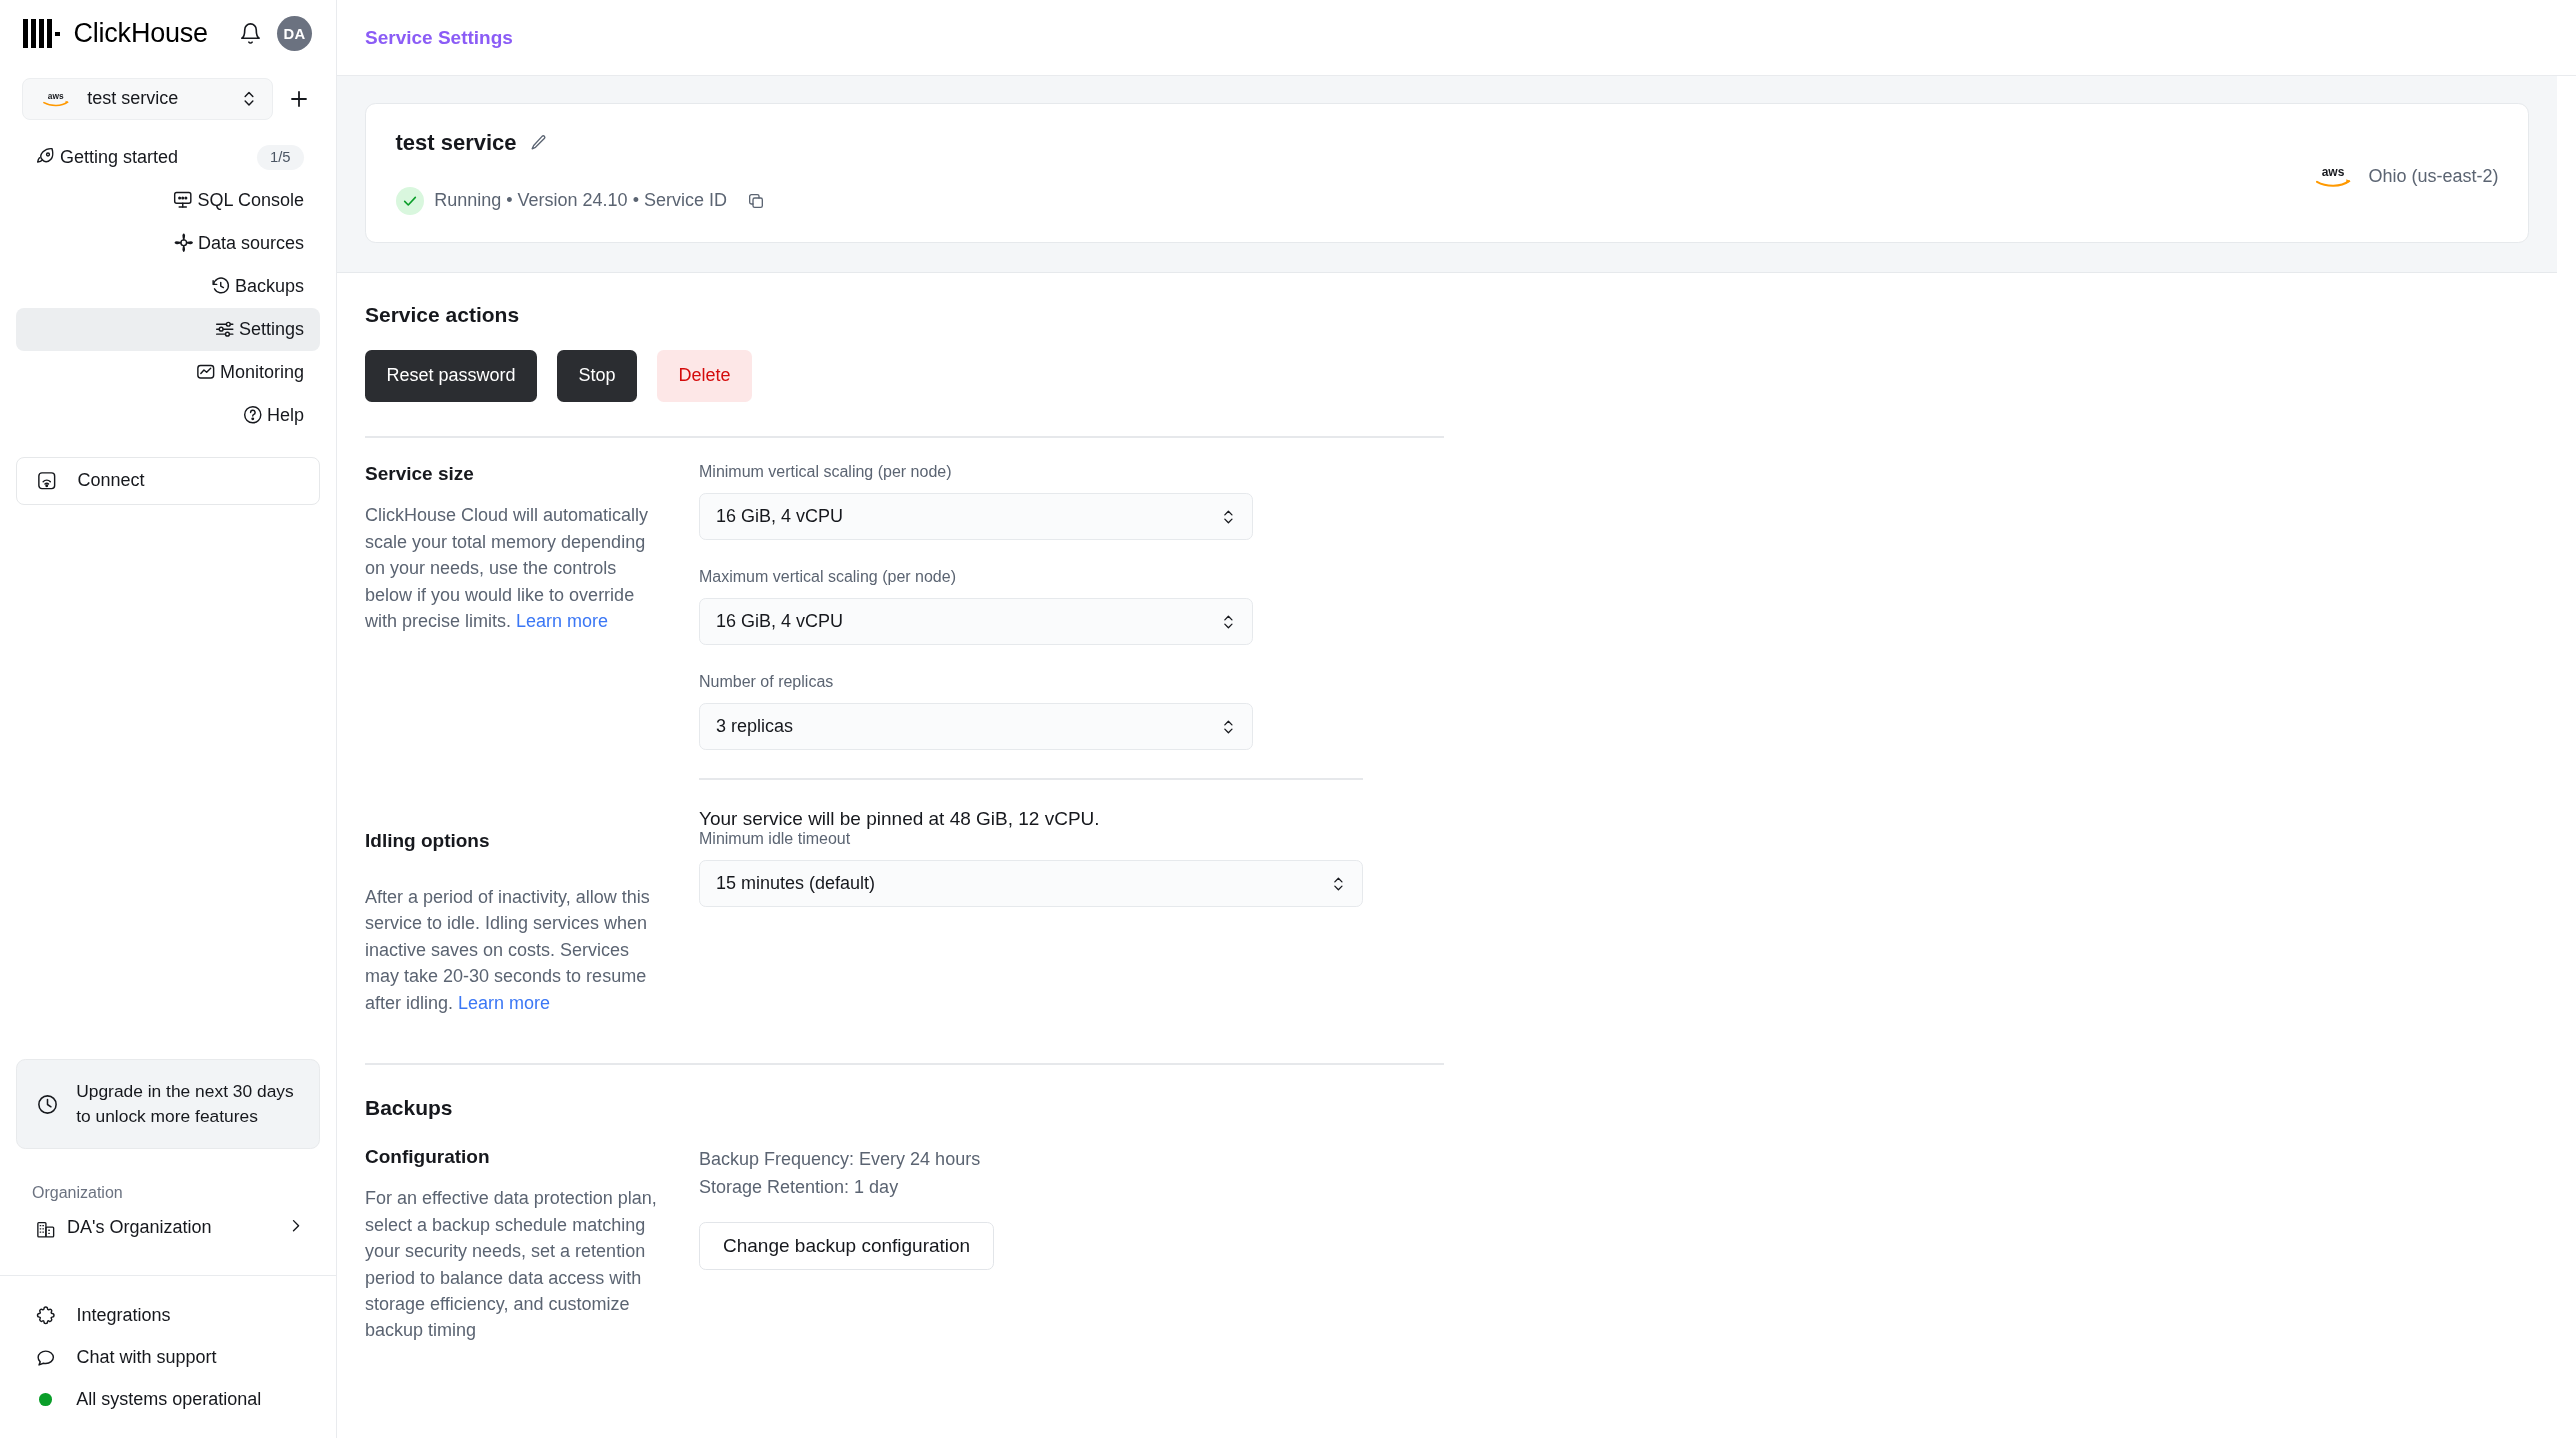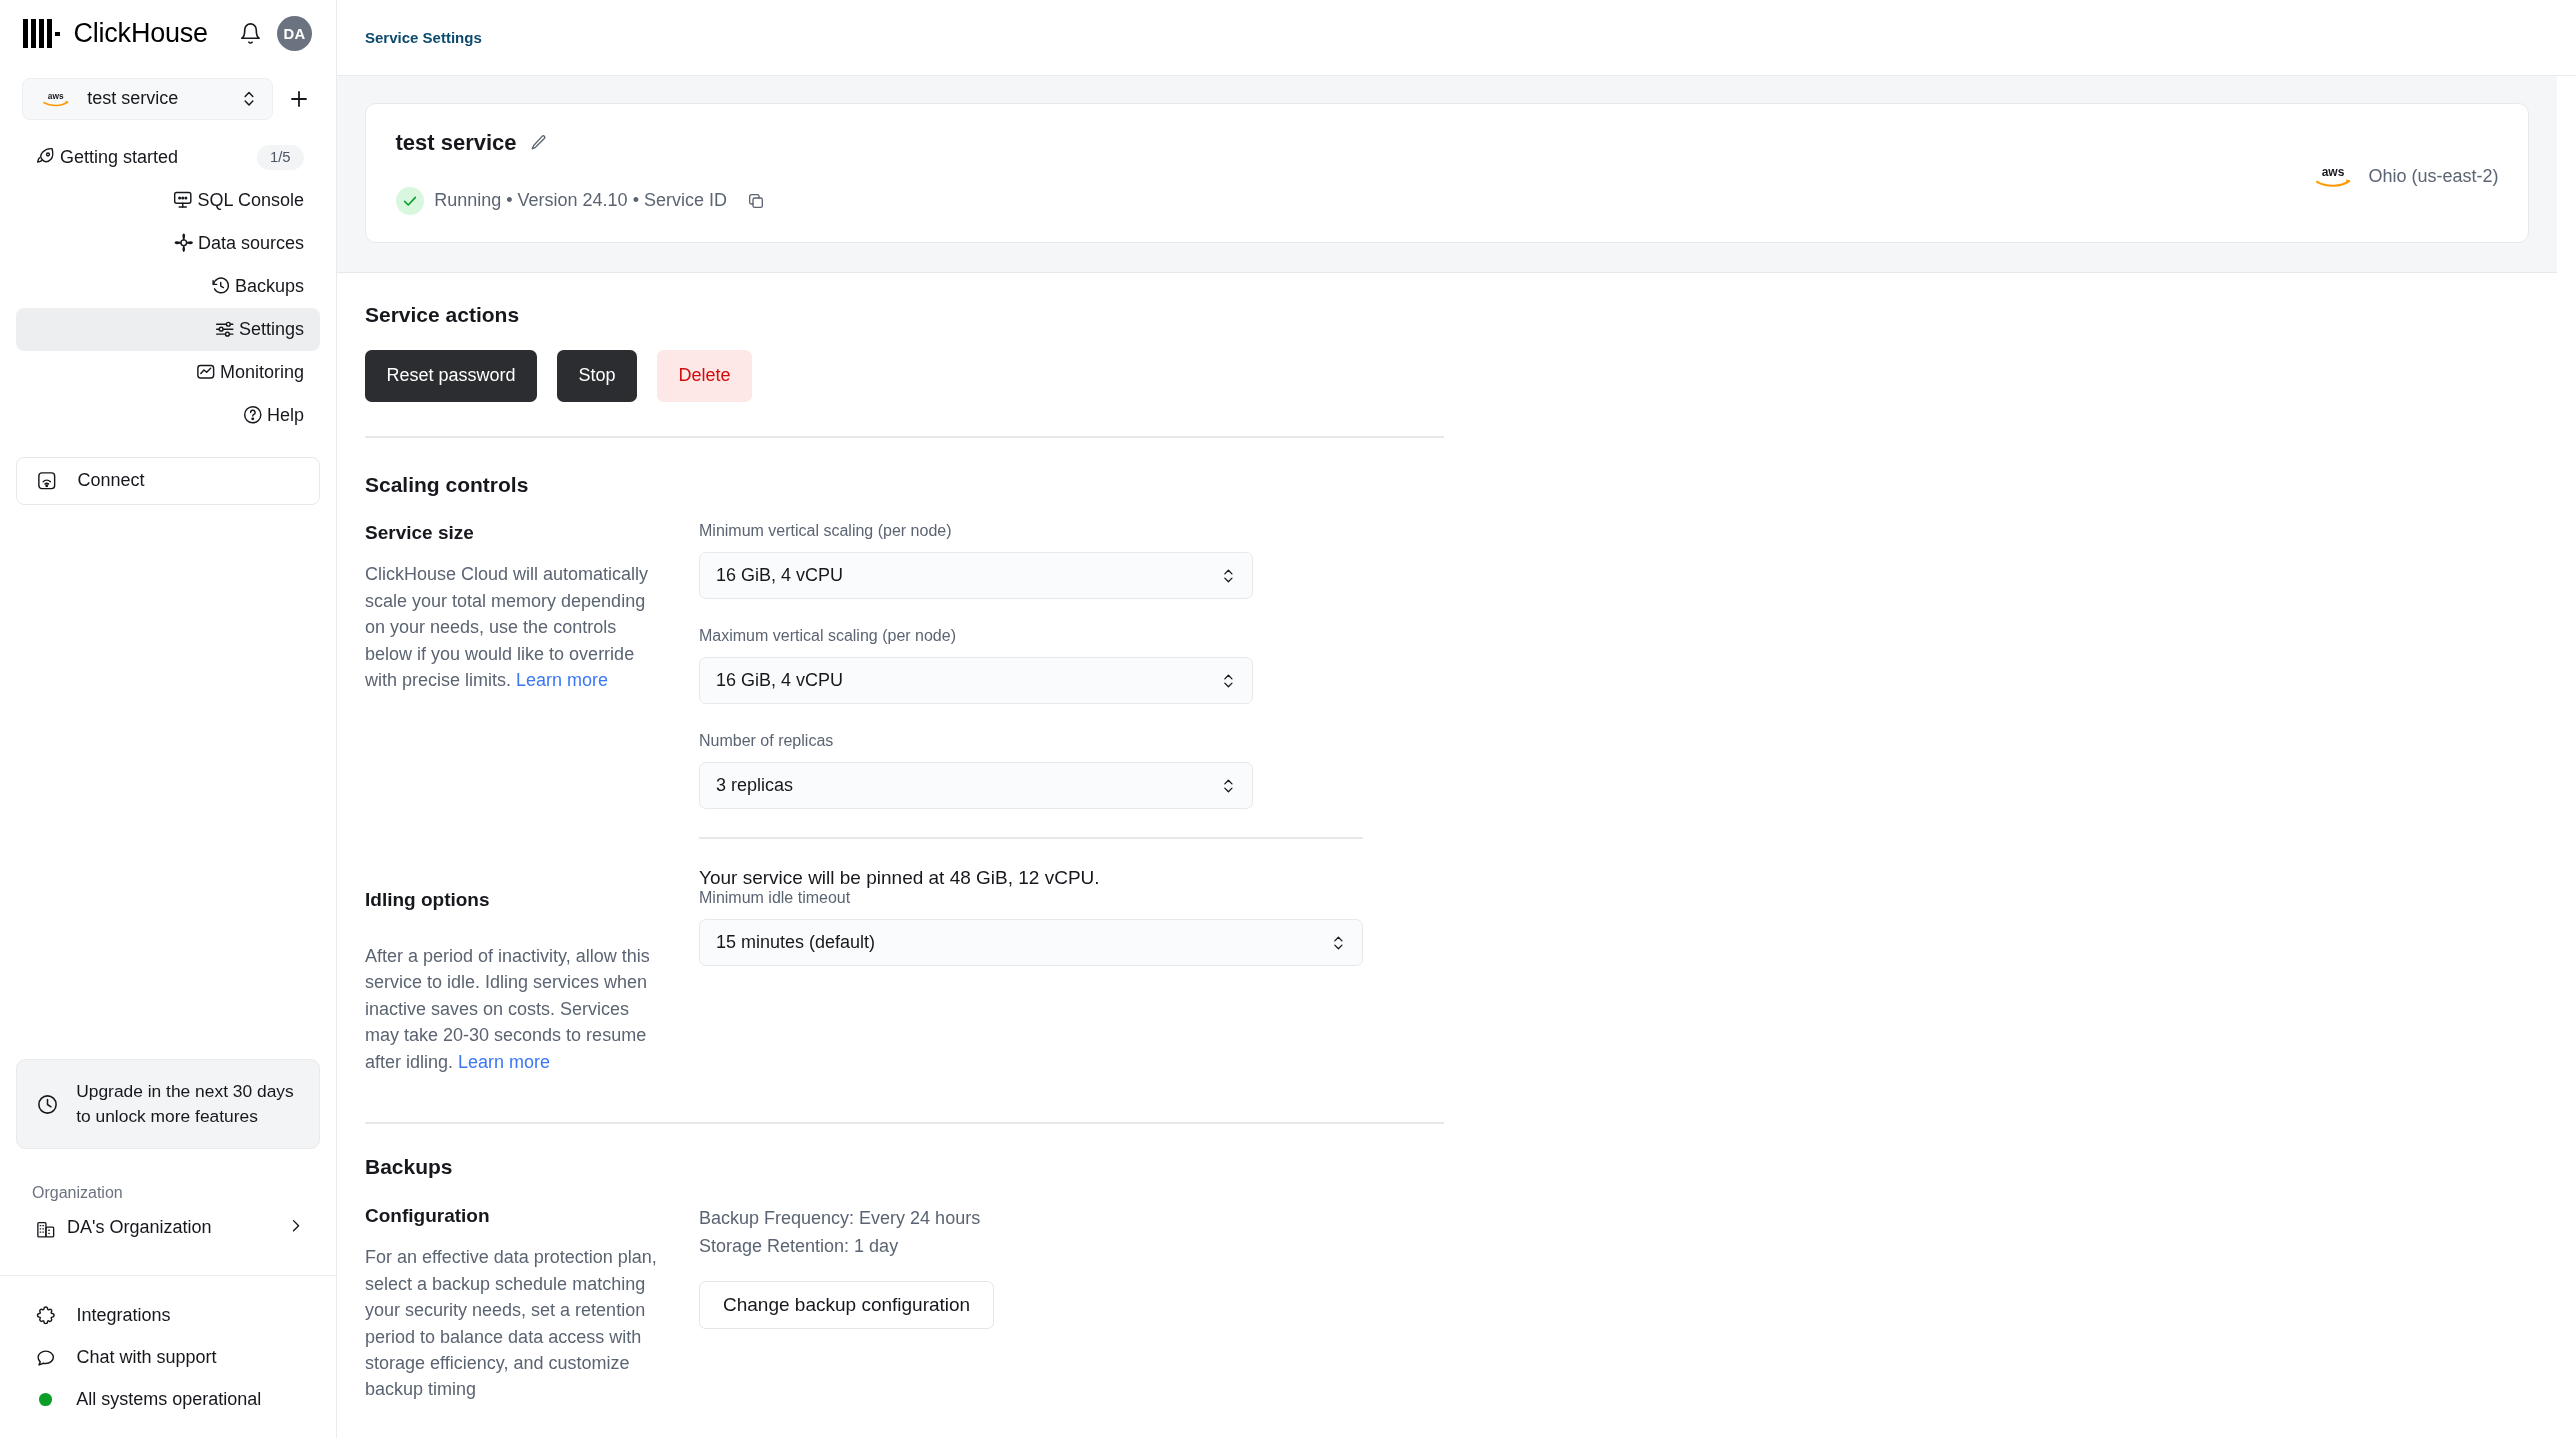--- a/index.html
+++ b/index.html
@@ -131,21 +131,21 @@
   }
 
   
   .main { flex: 1; height: 1438px; background: #ffffff; overflow: hidden; position: relative; }
 
   .topbar {
     height: 76px; display: flex; align-items: center;
     padding-left: 28px; background: #ffffff;
     border-bottom: 1.3px solid #e9ebee;
   }
-  .topbar-title { font-size: 15px; font-weight: 700; color: #0c4a6e; }
+  .topbar-title { font-size: 19px; font-weight: 700; color: #8b5cf6; }
 
   .card-band {
     background: #f4f6f8;
     border-bottom: 1.3px solid #e6e9ec;
     padding: 27px 28px 29.5px 28px;
     width: 2220px;
   }
   .svc-card {
     background: #ffffff;
     border: 1.3px solid #e6e9ec; border-radius: 10.7px;
@@ -497,21 +497,20 @@
         <div class="section-title">Service actions</div>
         <div class="action-btns">
           <button class="btn btn-dark">Reset password</button>
           <button class="btn btn-dark">Stop</button>
           <button class="btn btn-danger">Delete</button>
         </div>
       </div>
 
       <div class="hr hr-1"></div>
 
-      <div class="section-title scaling-title">Scaling controls</div>
 
       <div class="two-col scaling-grid">
         <div class="col-left">
           <div class="block-head">Service size</div>
           <div class="block-body">
             <span>ClickHouse Cloud will automatically scale your total memory depending on your needs, use the controls below if you would like to override with precise limits.</span>
             <span class="link">Learn more</span>
           </div>
         </div>
         <div class="col-right">

